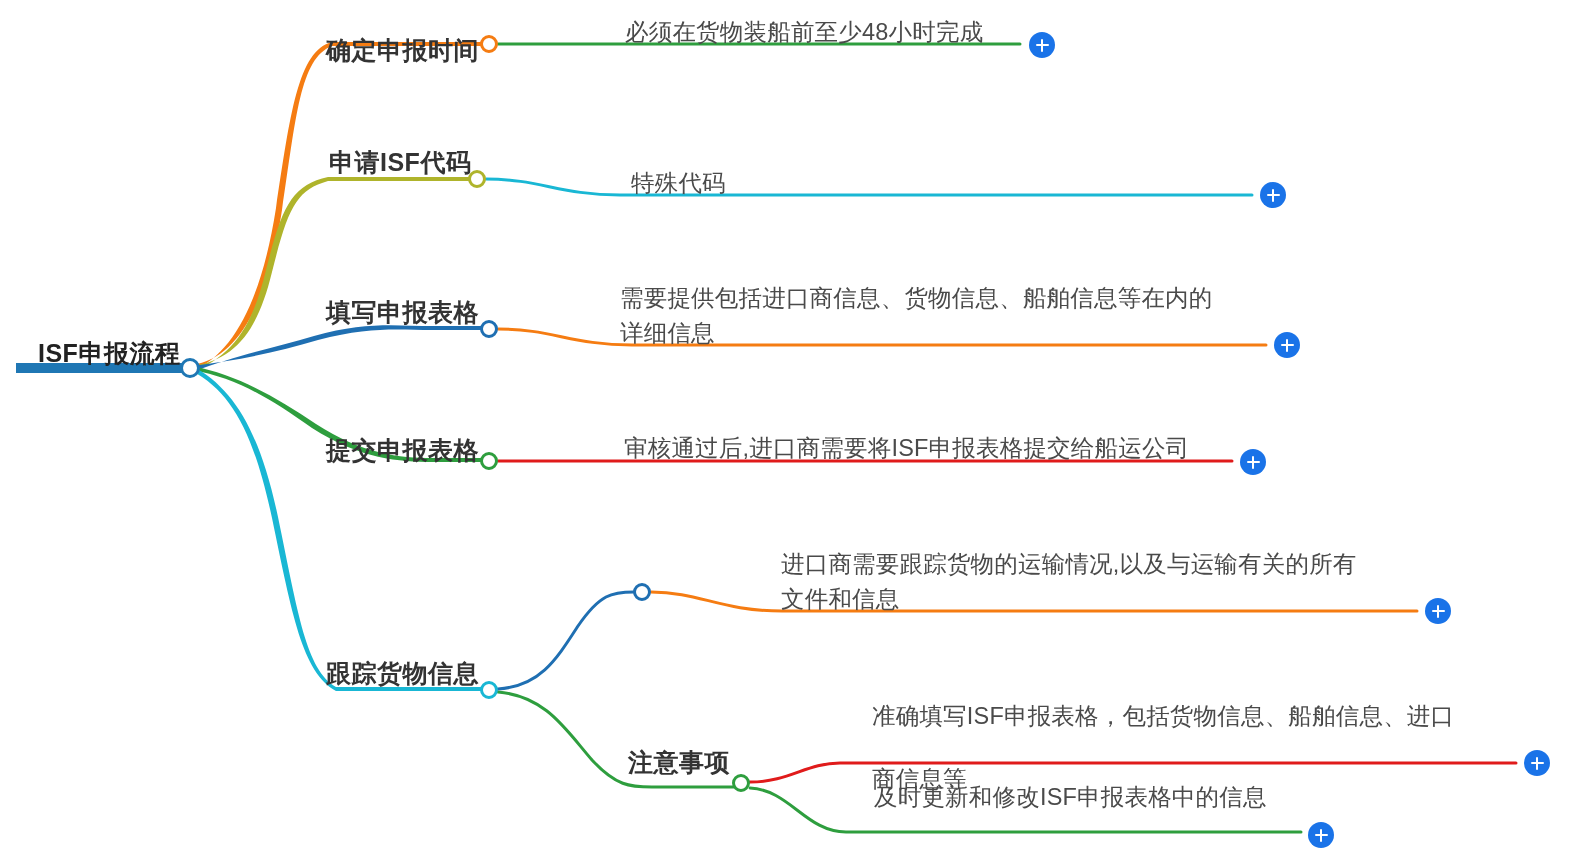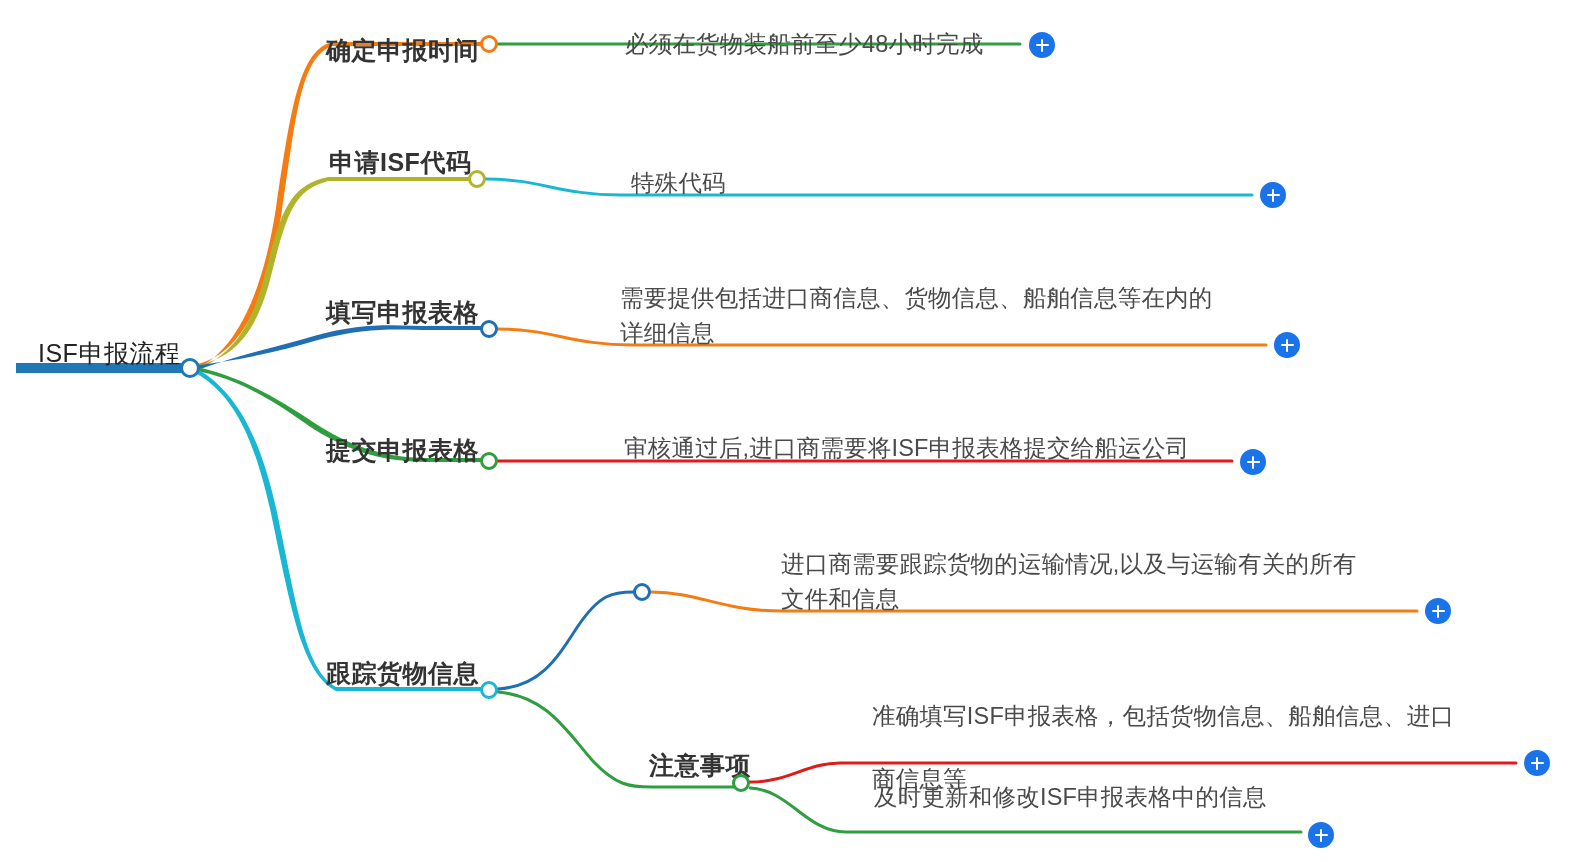--- a/index.html
+++ b/index.html
@@ -32,21 +32,21 @@
     color: #3a3a3a;
     line-height: 1.28;
   }
   .label.topic {
     font-weight: bold;
     color: #333333;
     font-size: 25px;
     letter-spacing: 0.5px;
   }
   .label.root-topic {
-    font-weight: normal;
+    font-weight: bold;
     color: #222222;
     font-size: 25px;
     letter-spacing: 0.5px;
   }
   .label.detail {
     font-weight: normal;
     color: #4a4a4a;
     font-size: 23.5px;
     letter-spacing: 0.2px;
   }
@@ -124,21 +124,21 @@
     <path d="M 750 782 C 790 782, 806 763, 840 763 L 1516 763" stroke="#e01b1b" stroke-width="3" fill="none" stroke-linecap="round"></path>
 
     <path d="M 750 788 C 790 790, 806 832, 846 832 L 1301 832" stroke="#2e9e3e" stroke-width="3" fill="none" stroke-linecap="round"></path>
   </svg>
 
   <div class="label root-topic" style="left:38px; top:337px;">ISF申报流程</div>
   <div class="node-dot" style="left:180px; top:358px; width:20px; height:20px; border:3px solid #1f77b4;"></div>
 
   <div class="label topic" style="left:326px; top:18px;margin-top:16px;">确定申报时间</div>
   <div class="node-dot" style="left:480px; top:35px; width:18px; height:18px; border:3px solid #f57c12;"></div>
-  <div class="label detail" style="left:625px; top:17px;margin-top:12px;">必须在货物装船前至少48小时完成</div>
+  <div class="label detail" style="left:625px; top:17px;">必须在货物装船前至少48小时完成</div>
   <div class="plus-btn" style="left:1029px; top:32px;">
     <span class="bar-h"></span>
     <span class="bar-v"></span>
   </div>
 
   <div class="label topic" style="left:329px; top:146px;">申请ISF代码</div>
   <div class="node-dot" style="left:468px; top:170px; width:18px; height:18px; border:3px solid #afb42b;"></div>
   <div class="label detail" style="left:617px; top:168px;margin-left:14px;">特殊代码</div>
   <div class="plus-btn" style="left:1260px; top:182px;">
     <span class="bar-h"></span>
@@ -166,21 +166,21 @@
   <div class="node-dot" style="left:480px; top:681px; width:18px; height:18px; border:3px solid #19b7d4;"></div>
 
   <div class="node-dot" style="left:633px; top:583px; width:18px; height:18px; border:3px solid #1f6fb2;"></div>
   <div class="label detail" style="left:781px; top:549px;">进口商需要跟踪货物的运输情况,以及与运输有关的所有</div>
   <div class="label detail" style="left:781px; top:584px;font-family:Liberation Serif, serif;">文件和信息</div>
   <div class="plus-btn" style="left:1425px; top:598px;">
     <span class="bar-h"></span>
     <span class="bar-v"></span>
   </div>
 
-  <div class="label topic" style="left:649px; top:749px;">注意事项</div>
+  <div class="label topic" style="left:628px; top:749px;font-family:Liberation Mono, monospace;">注意事项</div>
   <div class="node-dot" style="left:732px; top:774px; width:18px; height:18px; border:3px solid #2e9e3e;"></div>
 
   <div class="label detail" style="left:872px; top:701px;">准确填写ISF申报表格，包括货物信息、船舶信息、进口</div>
   <div class="label detail" style="left:872px; top:764px;">商信息等</div>
   <div class="plus-btn" style="left:1524px; top:750px;">
     <span class="bar-h"></span>
     <span class="bar-v"></span>
   </div>
 
   <div class="label detail" style="left:874px; top:782px;">及时更新和修改ISF申报表格中的信息</div>

